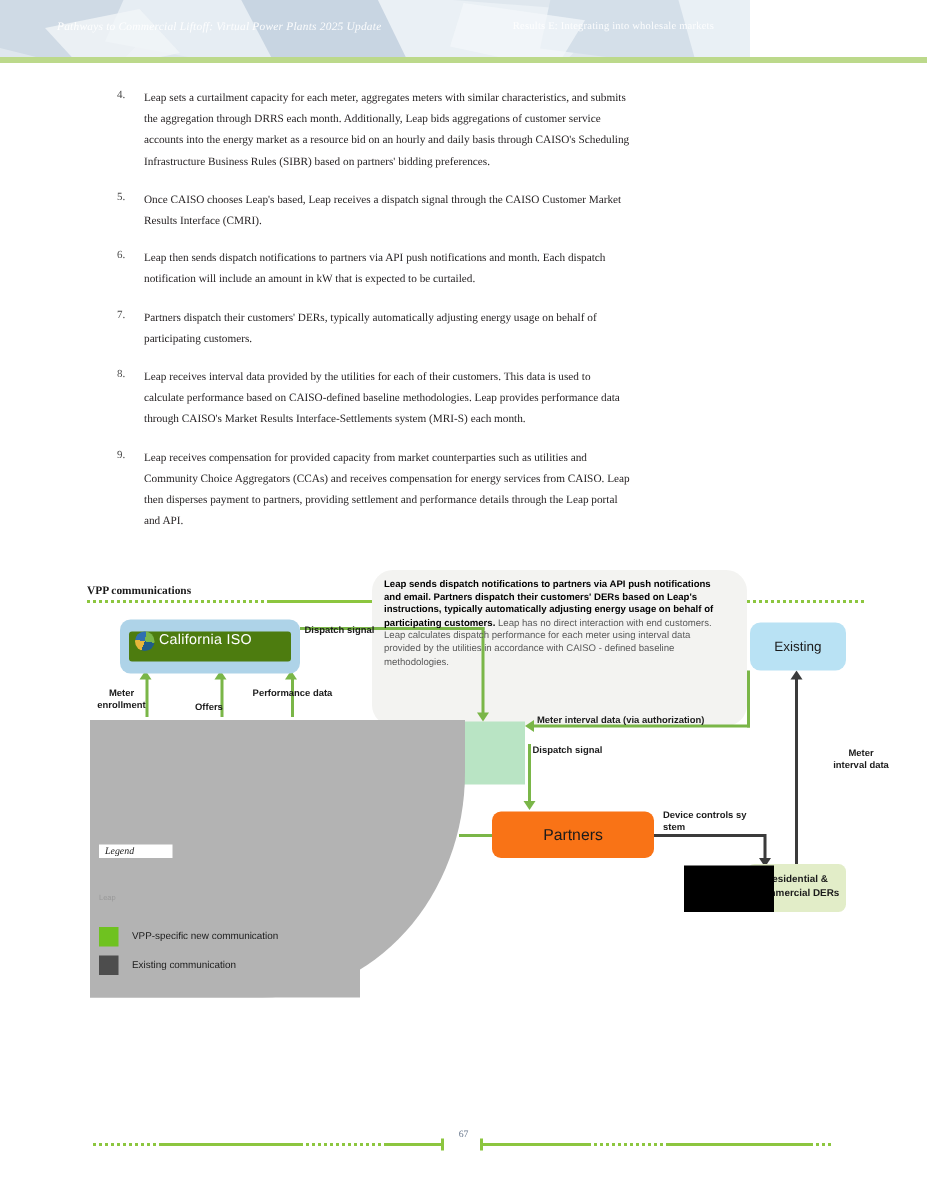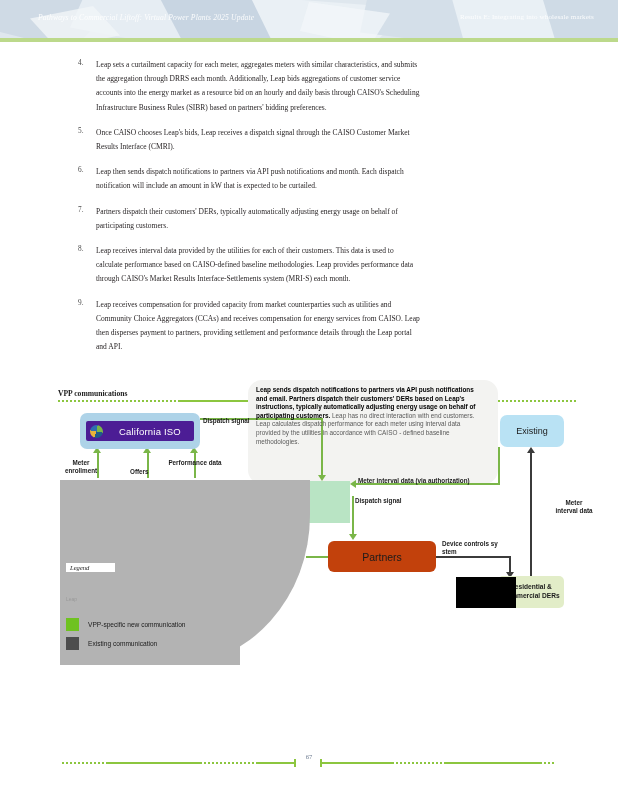--- a/index.html
+++ b/index.html
@@ -6,21 +6,21 @@
   body{
     width:618px;height:800px;
     background:#ffffff;
     font-family:"Liberation Serif", serif;
     overflow:hidden;
     position:relative;
   }
 
   
   #header-banner{
-    position:absolute;left:0;top:0;width:618px;height:38px;
+    position:absolute;left:0;top:0;width:500px;height:38px;
     background:#dfe7ee;
     overflow:hidden;
   }
   #header-banner .facet{position:absolute;}
   .f1{left:0;top:-10px;width:120px;height:60px;background:#cfdae5;
       clip-path:polygon(0 0,100% 18%,60% 100%,0 70%);}
   .f2{left:70px;top:-6px;width:150px;height:56px;background:#e6edf3;
       clip-path:polygon(10% 0,100% 10%,80% 100%,0 60%);}
   .f3{left:160px;top:-14px;width:130px;height:62px;background:#c8d5e2;
       clip-path:polygon(0 20%,85% 0,100% 80%,20% 100%);}
@@ -136,22 +136,22 @@
   #callout-text b{font-weight:bold;color:#000;}
   #callout-text .muted{color:#5a5a5a;}
 
   
   #caiso-box{
     position:absolute;left:80px;top:413px;width:120px;height:36px;
     background:#aed3e8;border-radius:7px;z-index:7;
     display:flex;align-items:center;justify-content:center;
   }
   #caiso-logo{
-    width:104px;height:20px;background:#4c1d95;border-radius:2px;
-    display:flex;align-items:center;gap:16px;padding-left:4px;
+    width:104px;height:20px;background:#4d7c0f;border-radius:2px;
+    display:flex;align-items:flex-start;gap:3px;padding-left:4px;
   }
   #caiso-mark{
     width:13px;height:13px;border-radius:50%;
     background:
       conic-gradient(from 200deg,#e8b53a 0deg 80deg,#2f6fb0 80deg 170deg,
                      #7ab648 170deg 260deg,#1f5c8a 260deg 360deg);
     flex:0 0 auto;
   }
   #caiso-name{
     font-family:"Liberation Sans", sans-serif;
@@ -163,21 +163,21 @@
     position:absolute;left:500px;top:415px;width:64px;height:32px;
     background:#b9e2f4;border-radius:7px;z-index:7;
     display:flex;align-items:center;justify-content:center;
     font-family:"Liberation Sans", sans-serif;
     font-size:9px;color:#1b1b1b;
   }
 
   
   #partners-box{
     position:absolute;left:328px;top:541px;width:108px;height:31px;
-    background:#c2410c;border-radius:6px;z-index:7;
+    background:#f97316;border-radius:6px;z-index:7;
     display:flex;align-items:center;justify-content:center;
     font-family:"Liberation Sans", sans-serif;
     font-size:10.5px;color:#1b1b1b;
   }
 
   
   #der-box{
     position:absolute;left:498px;top:576px;width:66px;height:32px;
     background:#e2edc8;border-radius:5px;z-index:6;
     display:flex;align-items:center;justify-content:center;
@@ -282,21 +282,21 @@
 </div>
 <div id="header-rule"></div>
 
 <div id="content-list">
   <div class="list-item">
     <span class="li-num">4.</span>
     <div class="li-text">Leap sets a curtailment capacity for each meter, aggregates meters with similar characteristics, and submits the aggregation through DRRS each month. Additionally, Leap bids aggregations of customer service accounts into the energy market as a resource bid on an hourly and daily basis through CAISO's Scheduling Infrastructure Business Rules (SIBR) based on partners' bidding preferences.</div>
   </div>
   <div class="list-item">
     <span class="li-num">5.</span>
-    <div class="li-text">Once CAISO chooses Leap's bids, Leap receives a dispatch signal through the CAISO Customer Market Results Interface (CMRI).</div>
+    <div class="li-text">Once CAISO chooses Leap's based, Leap receives a dispatch signal through the CAISO Customer Market Results Interface (CMRI).</div>
   </div>
   <div class="list-item">
     <span class="li-num">6.</span>
     <div class="li-text">Leap then sends dispatch notifications to partners via API push notifications and month. Each dispatch notification will include an amount in kW that is expected to be curtailed.</div>
   </div>
   <div class="list-item">
     <span class="li-num">7.</span>
     <div class="li-text">Partners dispatch their customers' DERs, typically automatically adjusting energy usage on behalf of participating customers.</div>
   </div>
   <div class="list-item">

